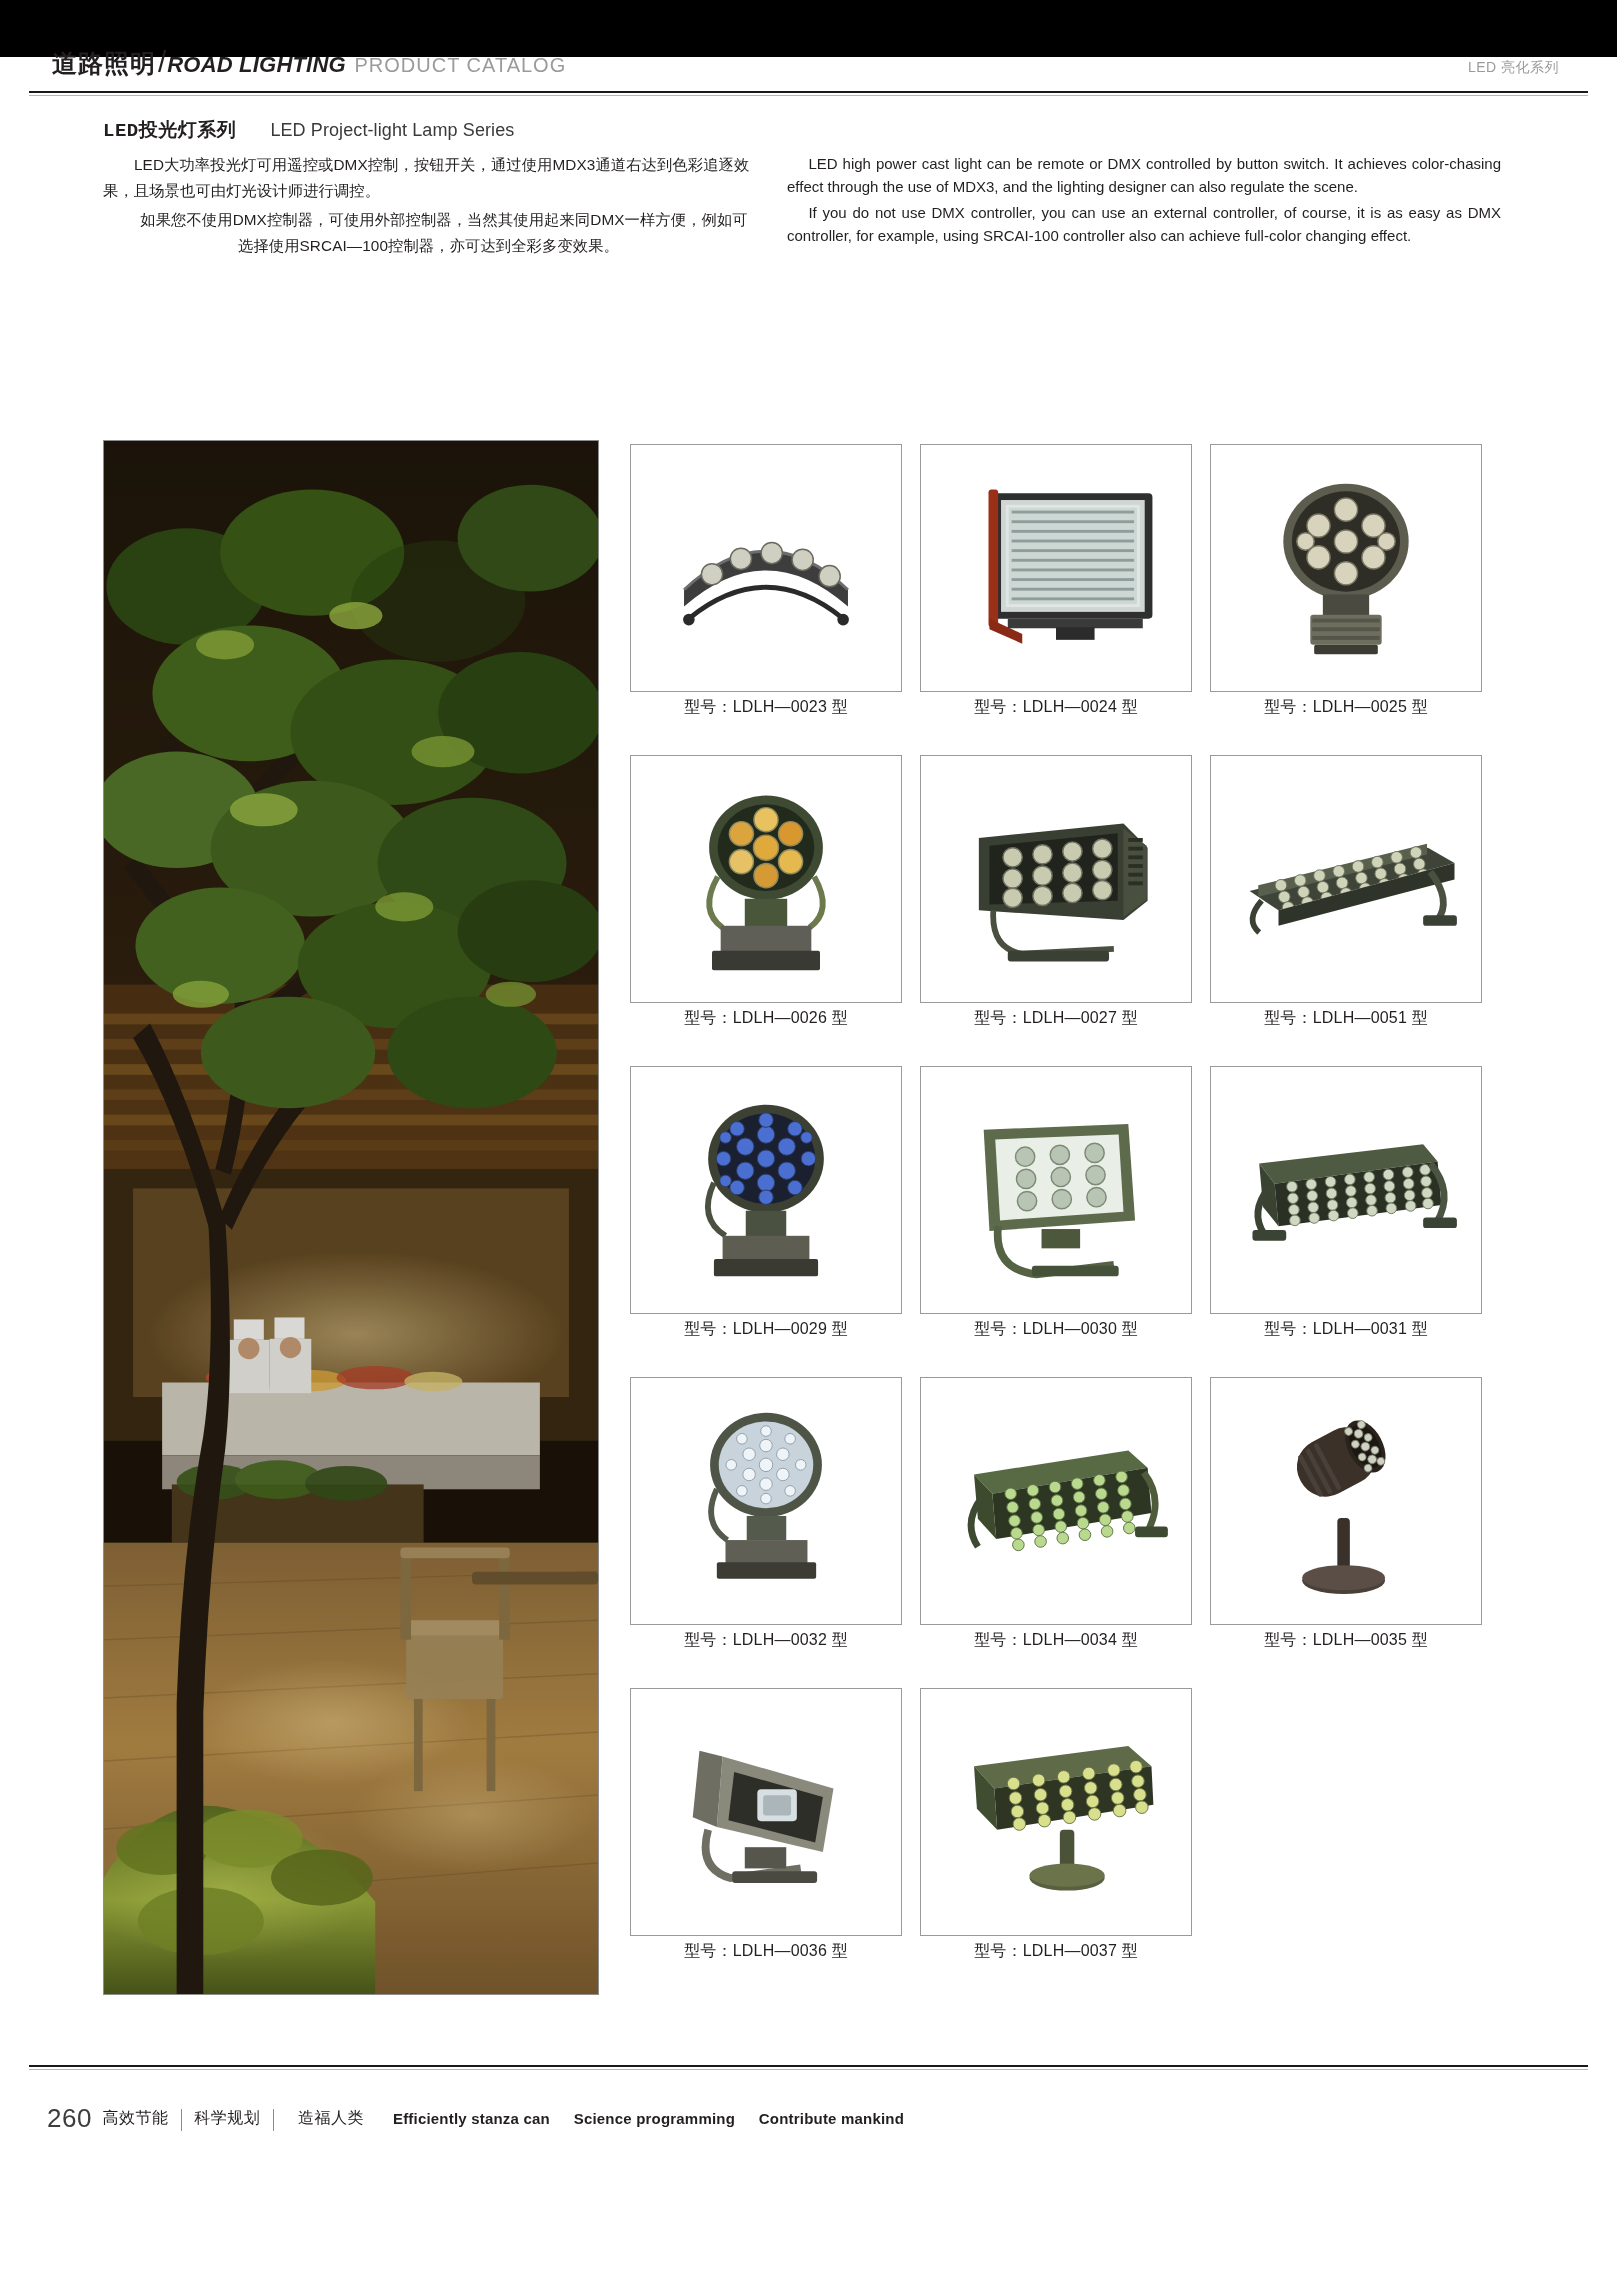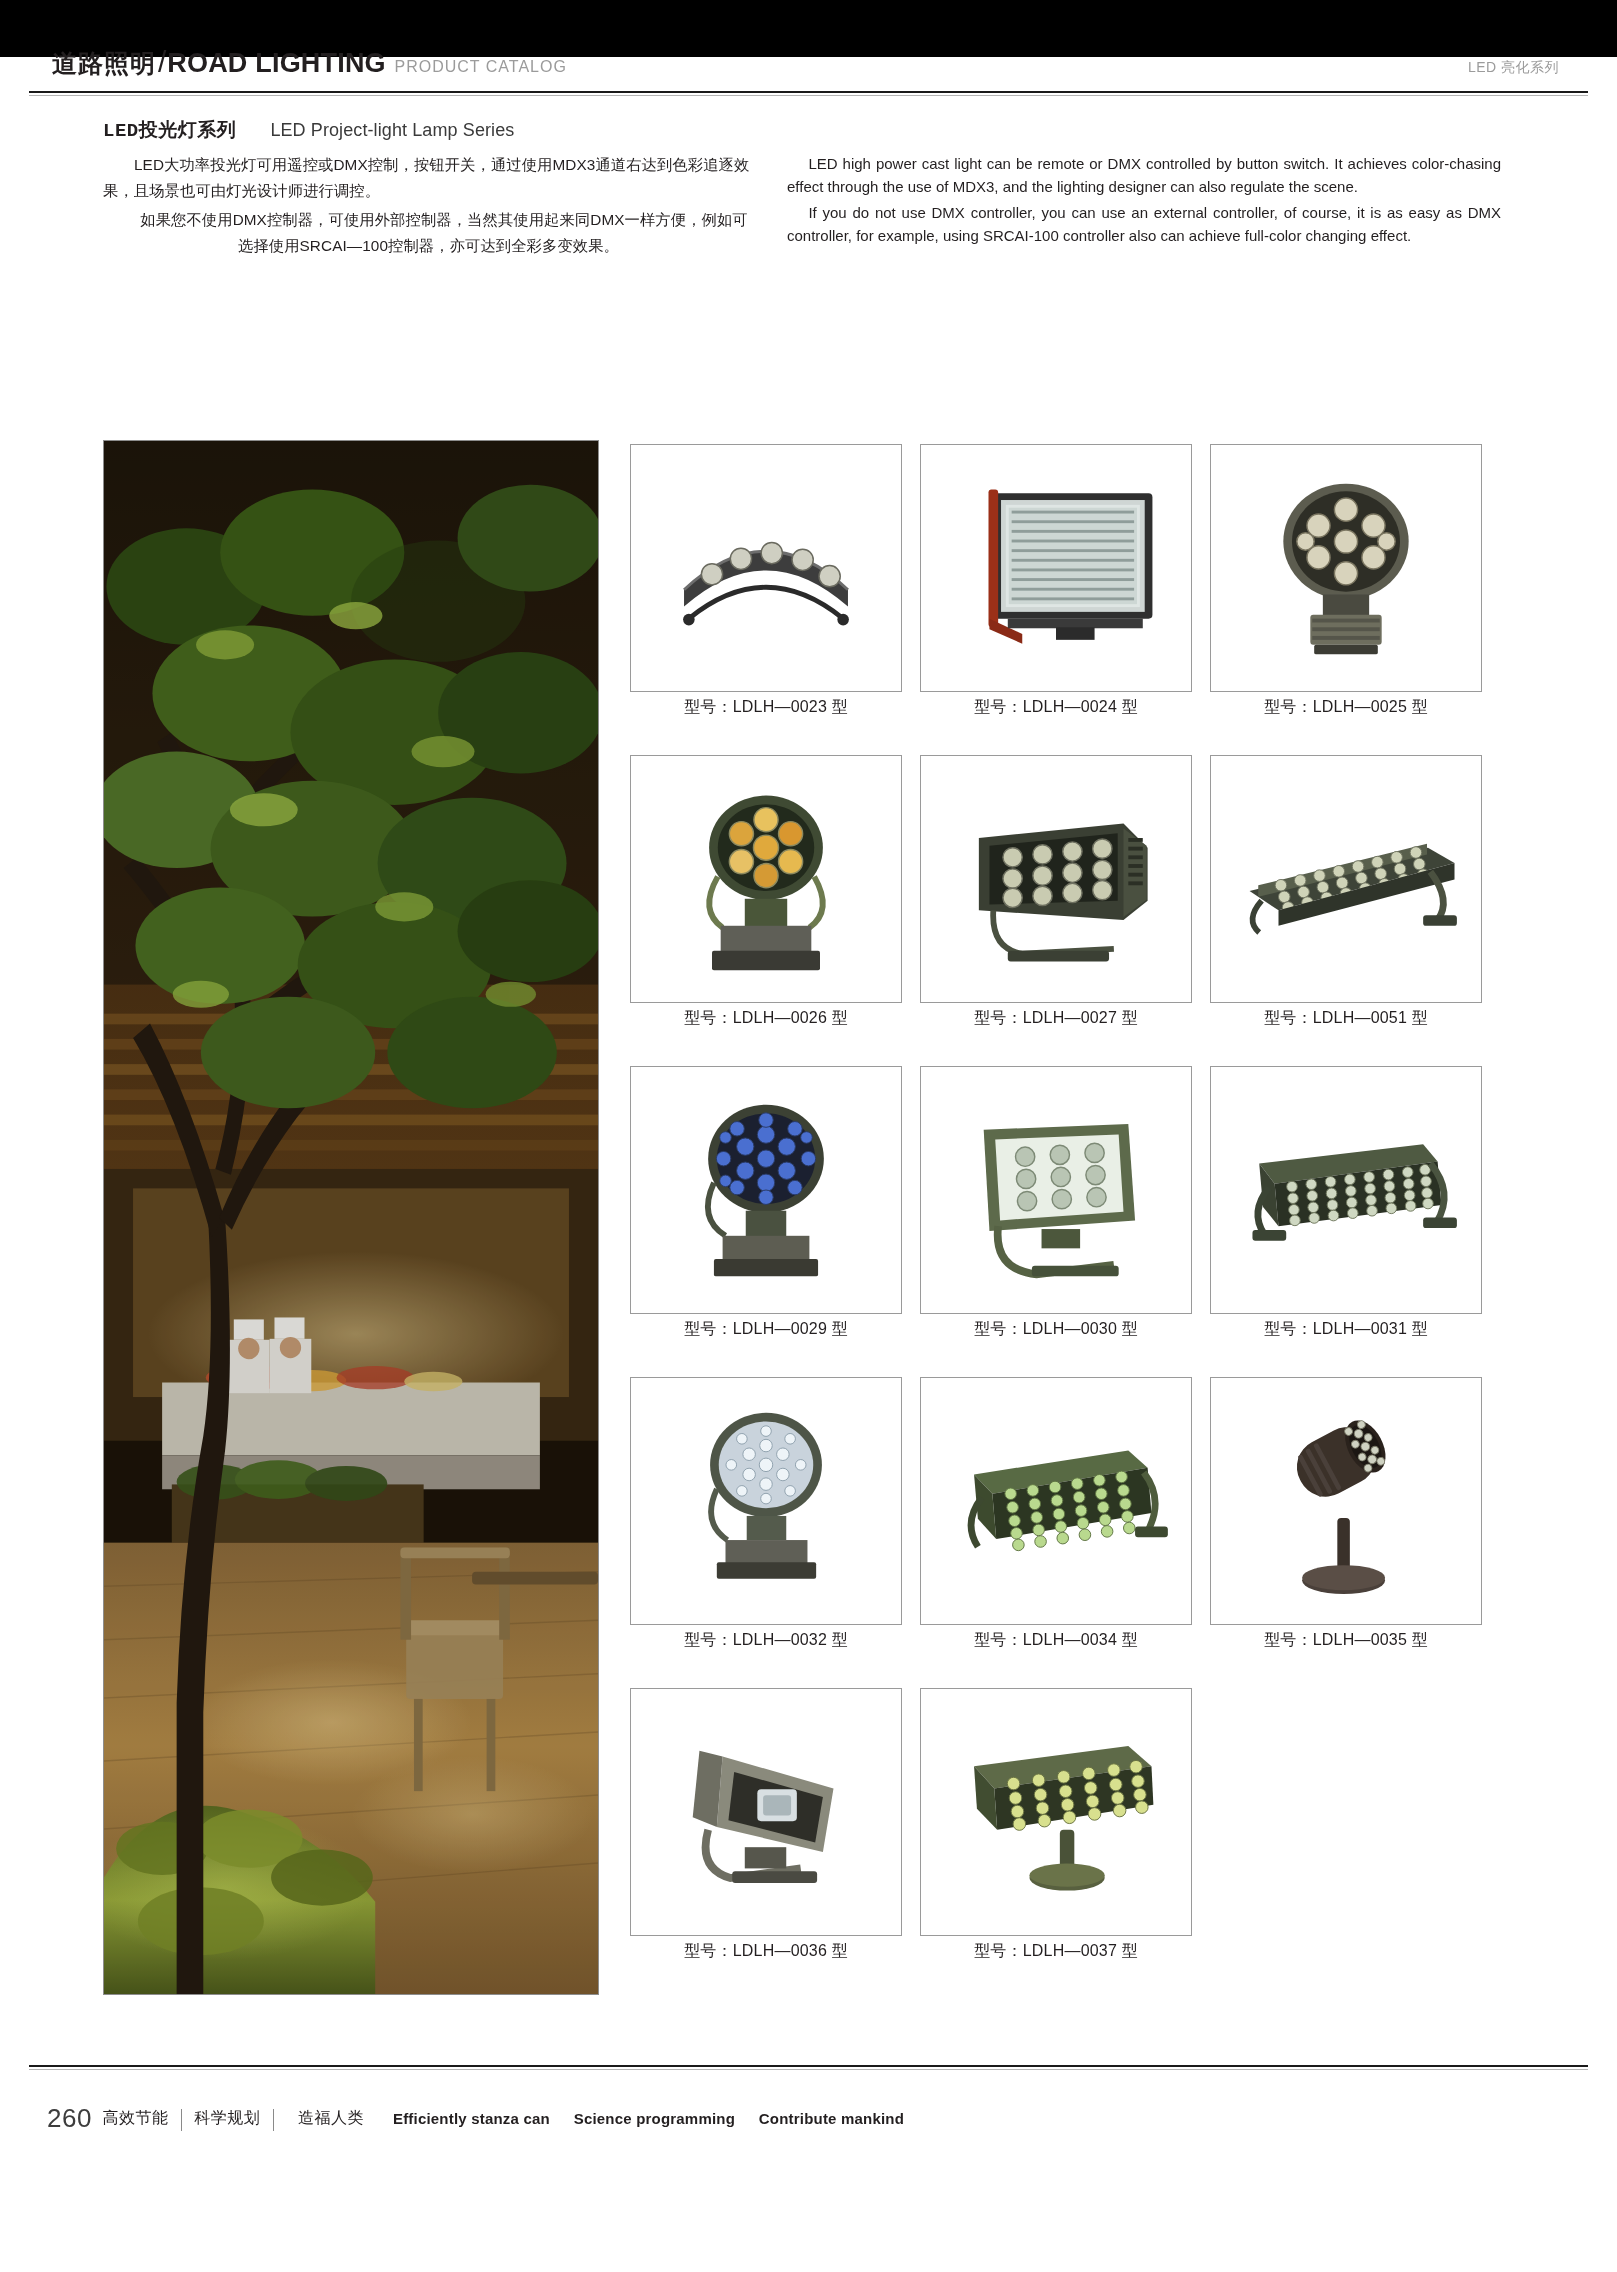--- a/index.html
+++ b/index.html
@@ -46,27 +46,28 @@
     letter-spacing: 1px;
     color: #231f20;
   }
   .header-slash {
     font-size: 30px;
     font-weight: 300;
     color: #231f20;
     margin: 0 1px 0 1.9px;
   }
   .header-en {
-    font-size: 27px;
+    font-size: 22px;
     font-weight: bold;
     letter-spacing: 0.2px;
     color: #231f20;
+    font-style: italic;
   }
   .header-sub {
-    font-size: 16px;
+    font-size: 20px;
     letter-spacing: 1px;
     color: #9b9b9b;
     margin-left: 8.7px;
   }
   .header-right {
     position: absolute;
     right: 58px;
     top: 59px;
     font-size: 14px;
     color: #9b9b9b;

